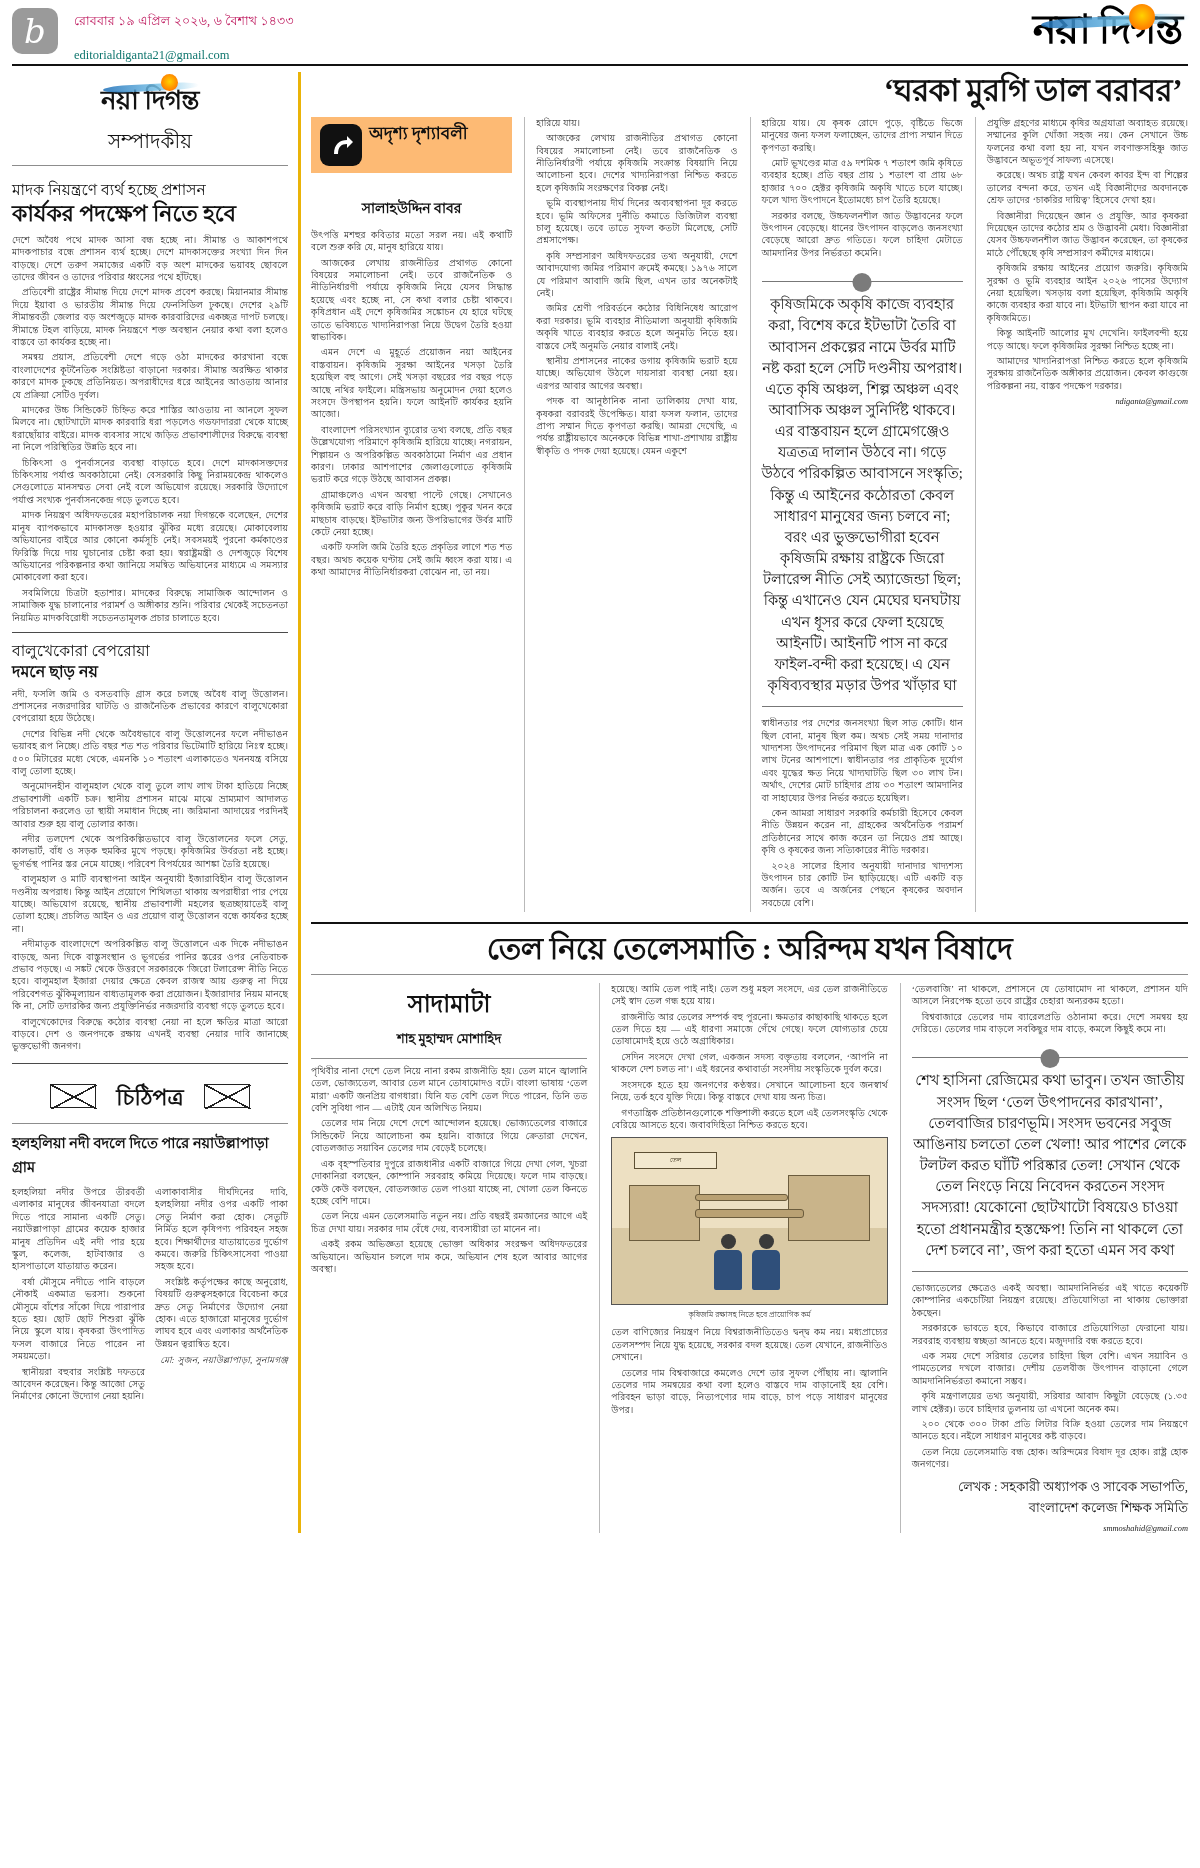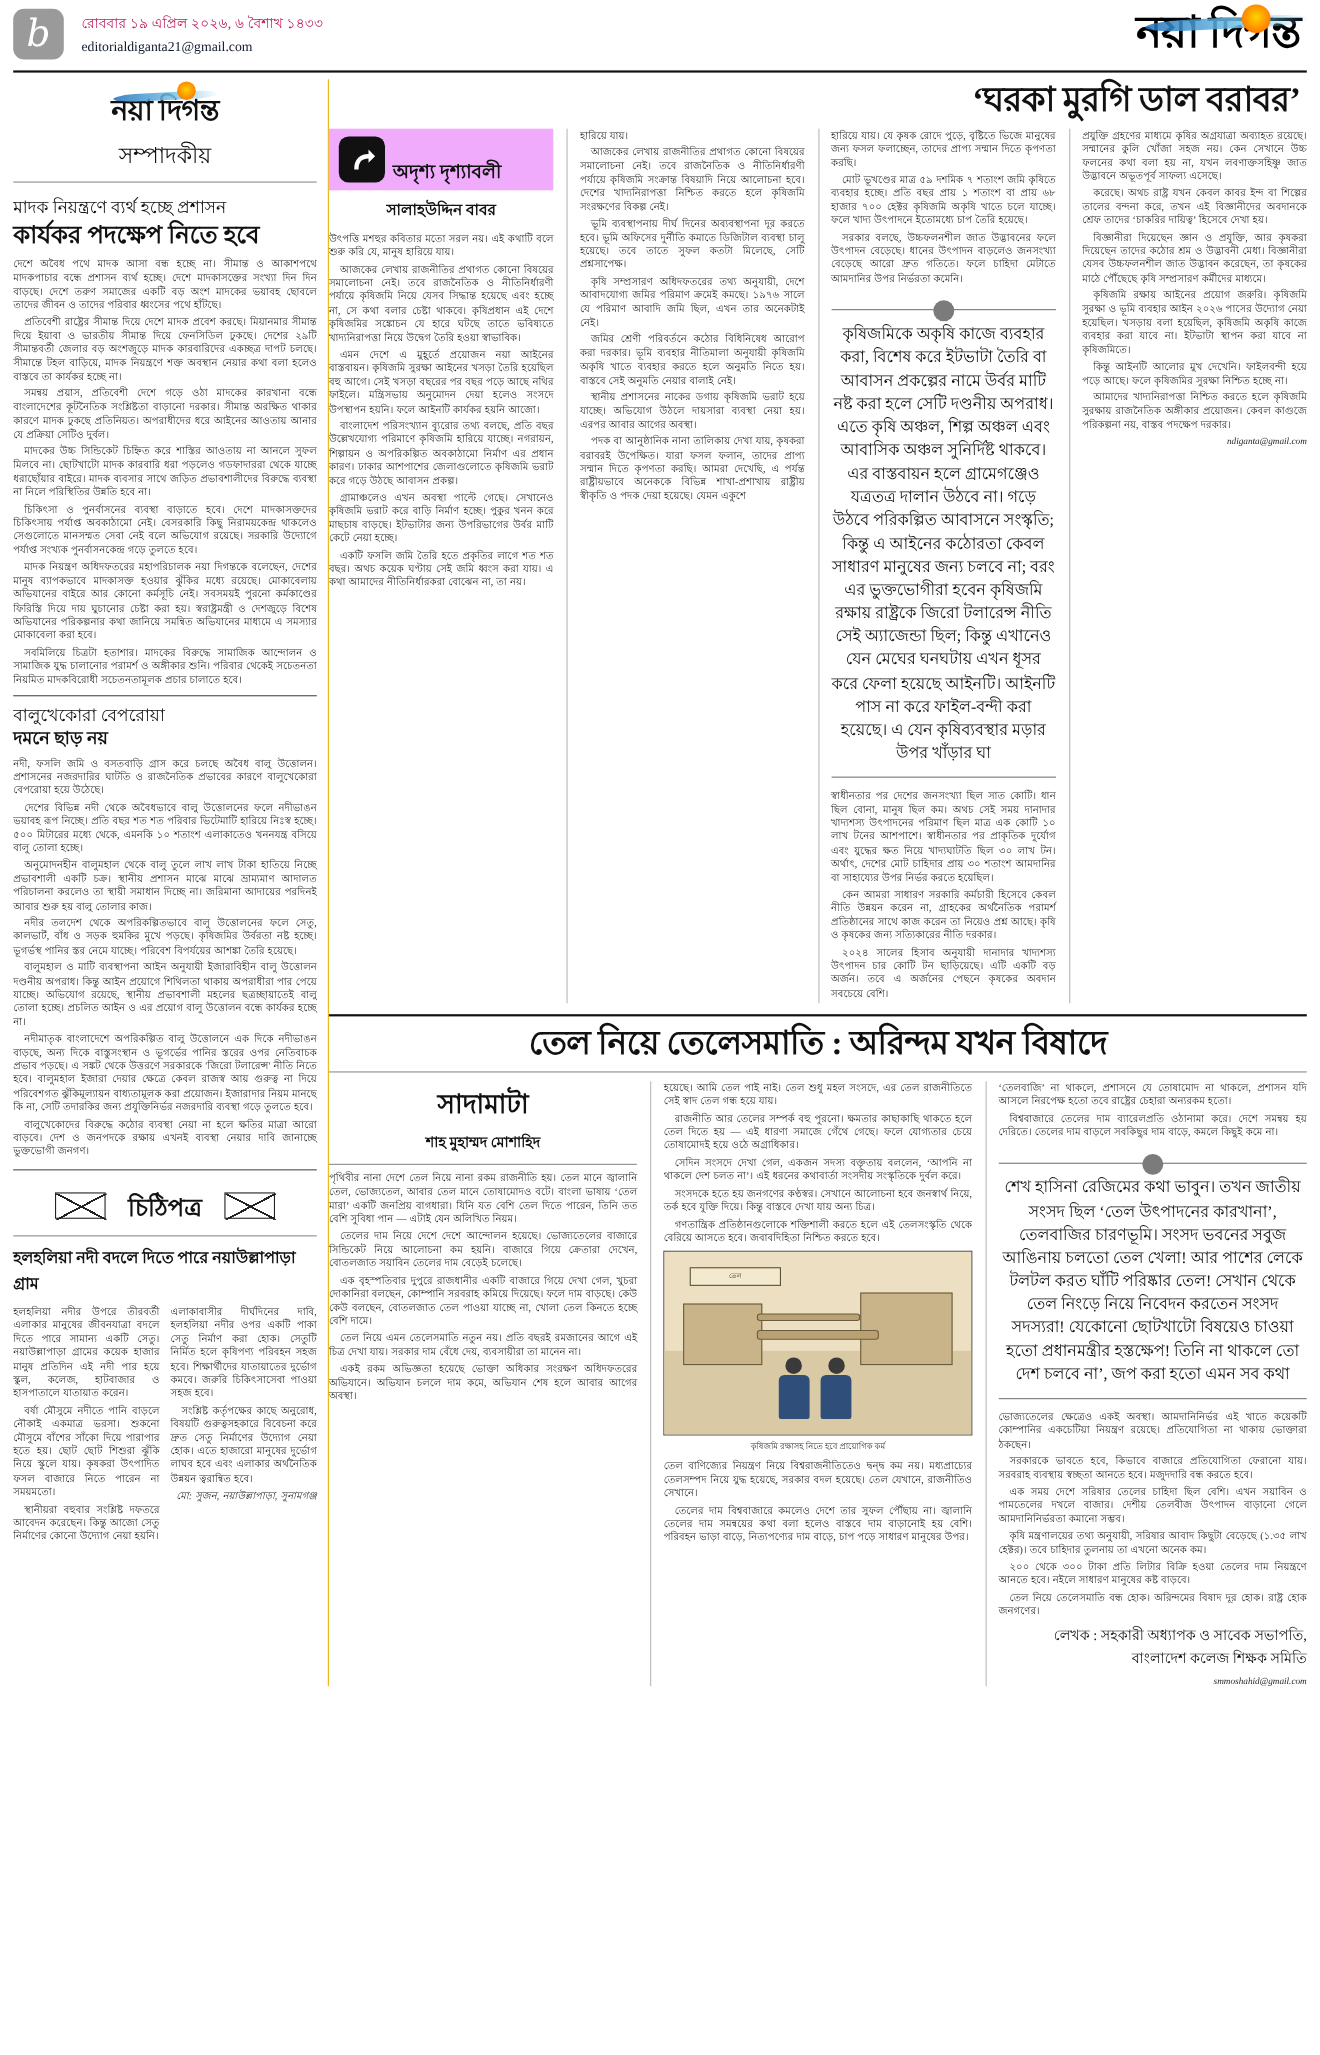--- a/index.html
+++ b/index.html
@@ -17,42 +17,42 @@
   
   .topbar { display:flex; align-items:flex-start; height:62px; padding-top:6px; }
   .logo-mark {
     width:46px; height:46px; border-radius:10px; background:#9a9a9a;
     color:#fff; display:flex; align-items:center; justify-content:center;
     font-family:"DejaVu Serif", serif; font-size:34px; font-style:italic; line-height:1;
     flex:0 0 auto; margin-top:2px;
   }
   .dateblock { margin-left:16px; padding-top:6px; }
   .dateblock .dt { font-size:12.5px; letter-spacing:.2px; color:#be185d; }
-  .dateblock .em { font-size:12.5px; color:#0f172a; margin-top:3px; font-family:"Liberation Serif", serif; }
+  .dateblock .em { font-size:12.5px; color:#0f766e; margin-top:16px; font-family:"Liberation Serif", serif; }
   .masthead { margin-left:auto; position:relative; padding-right:6px; padding-top:4px; }
   .masthead .mhtext {
     font-size:40px; font-weight:bold; letter-spacing:-1px; color:#000;
     font-family:"Liberation Serif", serif; line-height:1;
   }
   .masthead .sun {
     position:absolute; left:96px; top:-2px; width:26px; height:26px; border-radius:50%;
     background:radial-gradient(circle at 50% 45%, #ffd200 0%, #ff9000 55%, #ff5a00 100%);
   }
   .masthead .swoosh {
     position:absolute; left:8px; top:10px; width:150px; height:10px;
     background:linear-gradient(90deg,#1d6fb8,#6fc0e8 55%, transparent);
     border-radius:50%/100%; transform:rotate(-3deg); opacity:.85;
   }
 
   .rule-top { border-top:2px solid #111; margin:2px 0 0 0; }
 
   
   .grid { display:flex; margin-top:6px; }
   .col-left  { width:286px; flex:0 0 286px; padding-right:10px; }
-  .col-right { flex:1 1 auto; border-left:1px solid #eab308;font-family:Liberation Serif, serif; }
+  .col-right { flex:1 1 auto; padding-left:10px; border-left:3px solid #eab308;font-family:Liberation Serif, serif; }
 
   
   .ed-plate { text-align:center; padding:8px 0 6px; }
   .ed-plate .nd {
     font-size:26px; font-weight:bold; letter-spacing:-.5px; position:relative; display:inline-block;
   }
   .ed-plate .nd .sun2 {
     position:absolute; left:60px; top:-6px; width:17px; height:17px; border-radius:50%;
     background:radial-gradient(circle at 50% 45%, #ffd200 0%, #ff9000 55%, #ff5a00 100%);
   }
@@ -106,22 +106,22 @@
     font-size:31px; font-weight:bold; text-align:right; letter-spacing:-.5px;
     margin:2px 6px 8px 0; line-height:1.12;
   }
   .feature-title.center { text-align:center; margin-right:0; font-size:30px; }
 
   .art-grid { display:flex; gap:12px; }
   .art-col { flex:1; }
   .art-col + .art-col { border-left:1px solid #b9b9b9; padding-left:11px; }
 
   .colbrand {
-    background:#f0abfc; display:flex; align-items:flex-end; gap:7px;
-    padding:7px 9px; margin-bottom:6px;
+    background:#fdba74; display:flex; align-items:flex-start; gap:7px;
+    padding:7px 9px; margin-bottom:24px;
   }
   .colbrand .ic {
     width:42px; height:42px; background:#111; border-radius:9px;
     display:flex; align-items:center; justify-content:center; flex:0 0 auto;
   }
   .colbrand .ic svg { display:block; }
   .colbrand .cb-txt { font-size:17px; font-weight:bold; line-height:1.12; }
   .byline { text-align:center; font-size:14px; font-weight:bold; margin:4px 0 8px; }
   .byline.small { font-size:13px; }
   .brandname { text-align:center; font-size:24px; font-weight:bold; margin:2px 0 2px; }

